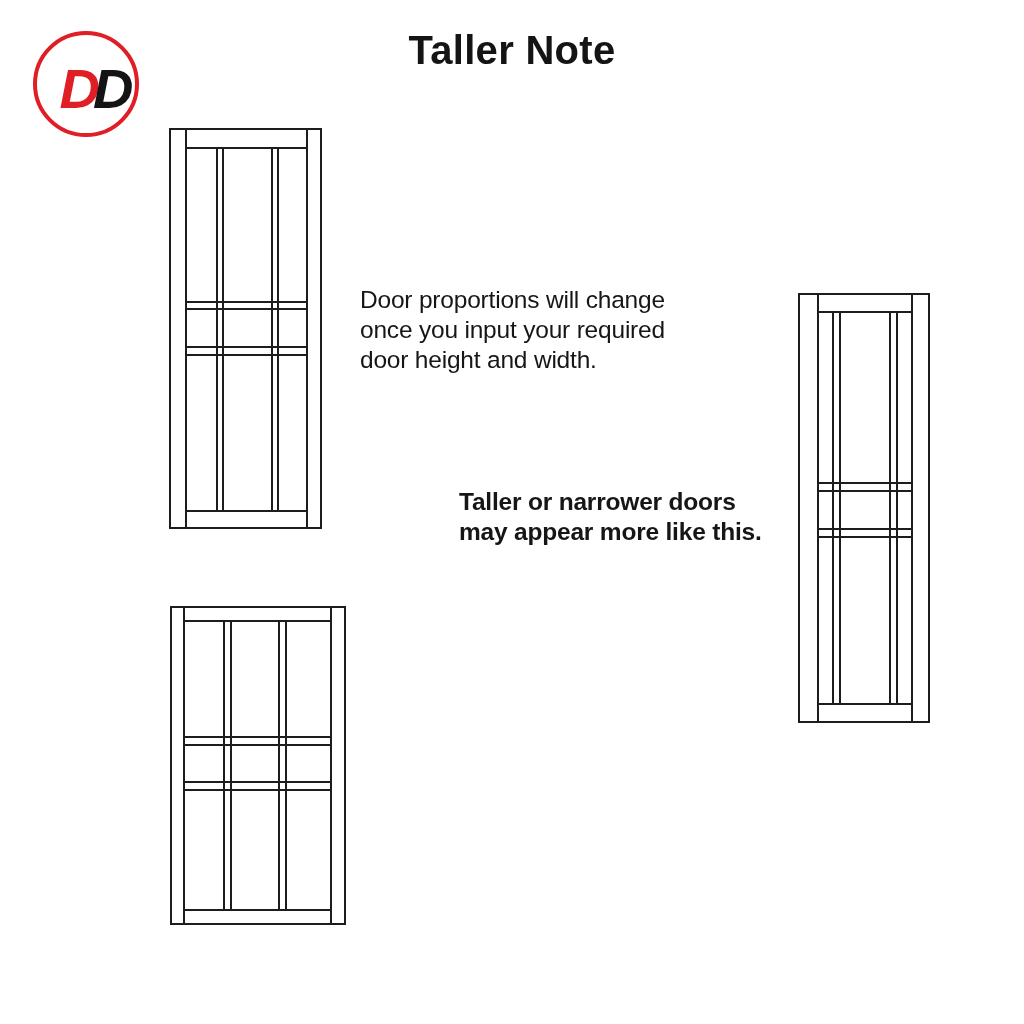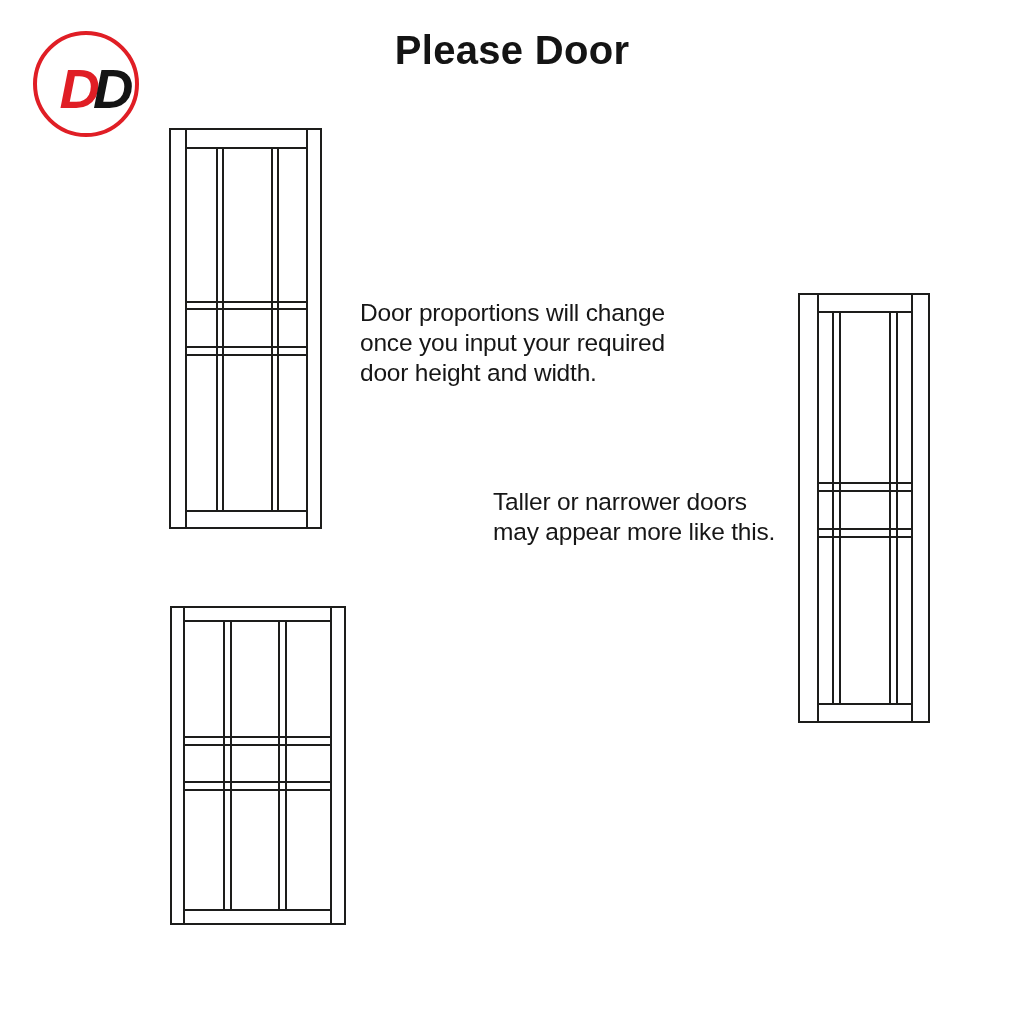--- a/index.html
+++ b/index.html
@@ -42,34 +42,34 @@
   }
   .door { position: absolute; display: block; }
   .note {
     position: absolute;
     font-size: 24.5px;
     line-height: 30px;
     color: #161616;
     white-space: pre-line;
     letter-spacing: -0.2px;
   }
-  .note-1 { left: 360px; top: 285px; margin-top: 13px; }
-  .note-2 { left: 493px; top: 487px; }
+  .note-1 { left: 360px; top: 285px; }
+  .note-2 { left: 459px; top: 487px; font-weight: bold; }
   .note-3 { left: 383px; top: 740px; }
 </style>
 </head>
 <body>
 
 <div class="canvas">
 
   <div class="logo" style="border-color: rgb(224, 30, 37);">
     <span class="logo-text"><span style="color: rgb(224, 30, 37);">D</span><span style="color: rgb(20, 20, 20);">D</span></span>
   </div>
 
-  <div class="title">Please Door</div>
+  <div class="title">Taller Note</div>
 
   <svg class="door" viewBox="0 0 153 401" width="153" height="401" style="left: 169px; top: 128px;">
       <rect x="1" y="1" width="151" height="399" fill="#ffffff" stroke="#1d1d1b" stroke-width="2"></rect>
       <line x1="17" y1="1" x2="17" y2="400" stroke="#1d1d1b" stroke-width="2"></line>
       <line x1="138" y1="1" x2="138" y2="400" stroke="#1d1d1b" stroke-width="2"></line>
       <line x1="17" y1="20" x2="138" y2="20" stroke="#1d1d1b" stroke-width="2"></line>
       <line x1="17" y1="383" x2="138" y2="383" stroke="#1d1d1b" stroke-width="2"></line>
       <line x1="48" y1="20" x2="48" y2="383" stroke="#1d1d1b" stroke-width="2"></line>
       <line x1="54" y1="20" x2="54" y2="383" stroke="#1d1d1b" stroke-width="2"></line>
       <line x1="103" y1="20" x2="103" y2="383" stroke="#1d1d1b" stroke-width="2"></line>

